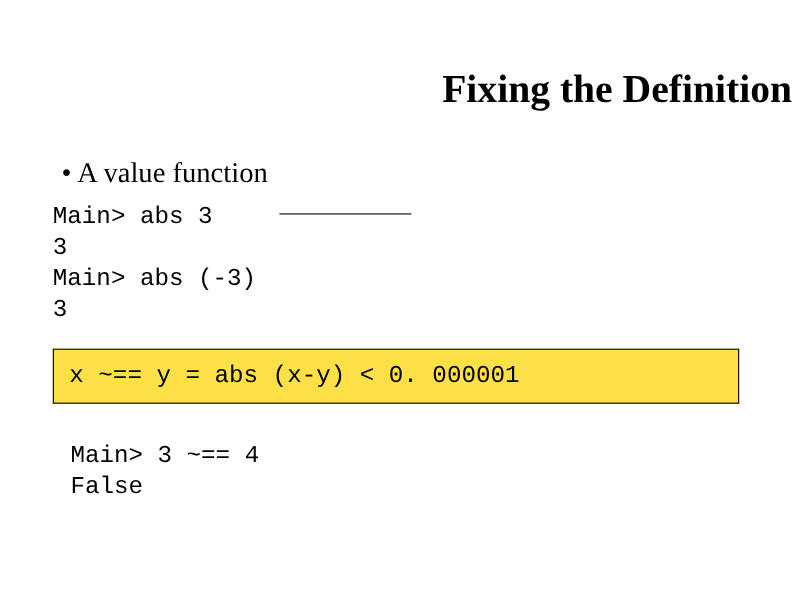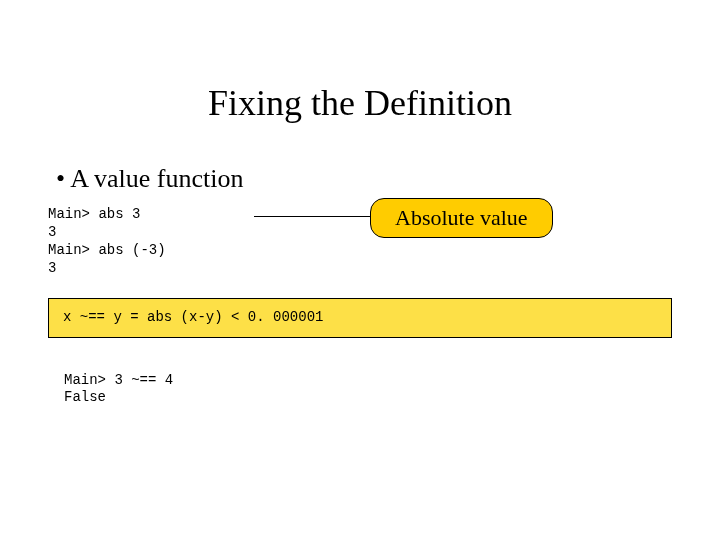--- a/index.html
+++ b/index.html
@@ -6,35 +6,35 @@
   body {
     width: 720px;
     height: 540px;
     background: #ffffff;
     font-family: "Times New Roman", Times, serif;
     color: #000;
     position: relative;
     overflow: hidden;
   }
   .title {
-    text-align: center;
+    text-align: right;
     font-size: 36px;
-    font-weight: normal;
-    margin-top: 82px;
+    font-weight: bold;
+    margin-top: 60px;
   }
   .bullet {
     font-size: 26px;
     margin: 40px 0 12px 56px;
   }
   .bullet::before {
     content: "• ";
   }
   .code {
     font-family: "Courier New", Courier, monospace;
-    font-size: 14px;
+    font-size: 22px;
     line-height: 1.28;
     white-space: pre;
   }
   .code-top {
     margin-left: 48px;
     margin-top: 4px;
     position: relative;
   }
   .callout {
     position: absolute;
@@ -68,21 +68,20 @@
 </style>
 </head>
 <body>
 
 <h1 class="title">Fixing the Definition</h1>
 
 <p class="bullet">A value function</p>
 
 <div class="code-top">
   <div class="connector"></div>
-  <div class="callout">Absolute value</div>
   <pre class="code">Main&gt; abs 3
 3
 Main&gt; abs (-3)
 3</pre>
 </div>
 
 <div class="def-box">
   <pre class="code">x ~== y = abs (x-y) &lt; 0. 000001</pre>
 </div>
 

